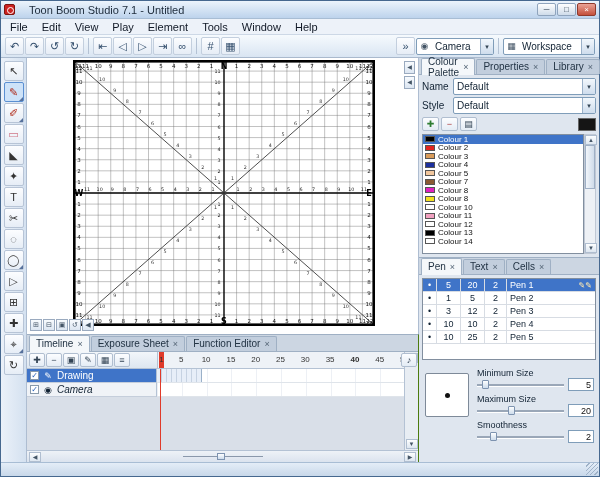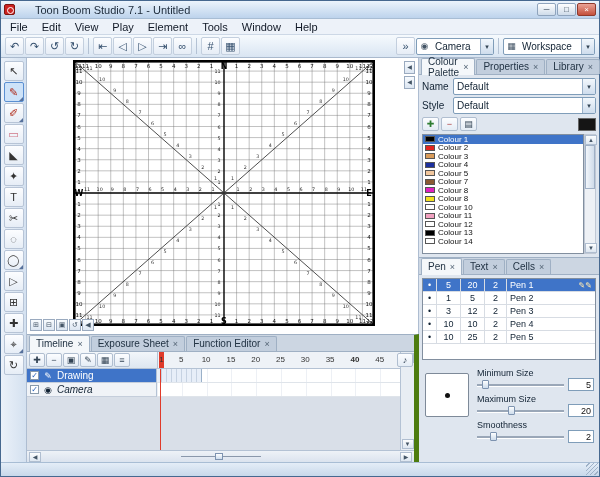--- a/index.html
+++ b/index.html
@@ -2,21 +2,21 @@
 <html><head>
 <meta charset="utf-8">
 <style>
   *{box-sizing:border-box;margin:0;padding:0}
   html,body{width:600px;height:477px;overflow:hidden}
   body{font-family:"Liberation Sans","DejaVu Sans",sans-serif;background:#fff;position:relative}
   button{font-family:inherit;border:none;background:none;cursor:default}
   .window{position:absolute;inset:0;border:1px solid #46688f;background:#cfdeee}
 
   
-  .titlebar{position:absolute;left:0;top:0;right:0;height:18px;background:linear-gradient(#ecf4fc,#bdd3ec);display:flex;align-items:center;padding:0 3px;gap:20px;border-bottom:1px solid #a8bdd4}
+  .titlebar{position:absolute;left:0;top:0;right:0;height:18px;background:linear-gradient(#ecf4fc,#bdd3ec);display:flex;align-items:center;padding:0 3px;gap:14px;border-bottom:1px solid #a8bdd4}
   .app-icon{width:11px;height:11px;background:#cc2222;border:1px solid #7d1510;border-radius:2px;flex:none;position:relative}
   .app-icon:after{content:"";position:absolute;left:2px;top:2px;width:5px;height:5px;border:1px solid #fff;border-radius:50%}
   .title{font-size:11px;color:#1c2a3a;flex:1;white-space:nowrap;overflow:hidden}
   .winbtns{display:flex;gap:1px}
   .wbtn{width:19px;height:13px;font-size:8px;line-height:11px;text-align:center;border:1px solid #8fa4bd;background:linear-gradient(#fefefe,#cfdcea);color:#345;border-radius:2px}
   .wbtn.close{background:linear-gradient(#eba396,#c4503c);color:#fff;border-color:#8f3a2c}
 
   
   .menubar{position:absolute;top:18px;left:0;right:0;height:16px;background:#edf2f9;border-bottom:1px solid #cdd8e6;display:flex;align-items:center;padding-left:2px}
   .menu-item{font-size:11px;padding:1px 7px;color:#101826}
@@ -40,21 +40,21 @@
   .center{position:absolute;left:26px;right:180px;top:0;bottom:0}
   .canvas{position:absolute;left:0;right:0;top:0;height:276px;background:#fff;border-right:1px solid #aebdd1;overflow:hidden}
   .field-svg{position:absolute;left:46px;top:2px}
   svg text{font-family:"DejaVu Sans","Liberation Sans",sans-serif}
   .collapse-btns{position:absolute;right:3px;top:3px;display:flex;flex-direction:column;gap:2px}
   .cbtn{width:11px;height:13px;border:1px solid #9aaabf;background:linear-gradient(#f8fbfe,#dce6f2);font-size:6px;line-height:11px;text-align:center;color:#456}
   .mini-btns{position:absolute;left:3px;bottom:3px;display:flex;gap:1px}
   .mbtn{width:12px;height:12px;border:1px solid #9aaabf;background:linear-gradient(#f8fbfe,#dce6f2);font-size:7px;line-height:10px;text-align:center;color:#456}
 
   
-  .timeline{position:absolute;left:0;right:0;top:276px;bottom:0;background:#22c55e;border-top:1px solid #9fb0c4;border-right:5px solid #4d7c0f}
+  .timeline{position:absolute;left:0;right:0;top:276px;bottom:0;background:#22c55e;border-top:1px solid #9fb0c4;border-right:1px solid #4d7c0f}
   .tabsrow{height:17px;display:flex;align-items:center;padding-left:2px;background:#ccd6e2;border-bottom:1px solid #9fb0c4}
   .tab{display:flex;align-items:center;gap:4px;height:15px;padding:0 6px;font-size:10px;background:#c2cedd;border:1px solid #9fb0c4;border-bottom:none;border-radius:2px 2px 0 0;margin-right:1px;color:#234}
   .tab.active{background:#f4f7fa;height:17px}
   .tab-x{font-size:9px;color:#567}
   .tl-bar{position:absolute;left:0;right:0;top:17px;height:17px;background:linear-gradient(#f2f6fa,#dde6f0);border-bottom:1px solid #b4c2d4}
   .tl-icons{position:absolute;left:2px;top:1px;display:flex;gap:1px}
   .tlbtn{width:16px;height:14px;border:1px solid #b0bed0;border-radius:2px;background:linear-gradient(#fcfdff,#e4ecf5);font-size:9px;line-height:12px;text-align:center;color:#345}
   .tl-bar-right{position:absolute;right:1px;top:1px;display:flex;gap:1px;z-index:3}
   .tl-ruler{position:absolute;left:130px;right:14px;top:0;bottom:0;background:#eef2f7;border-left:1px solid #b4c2d4;overflow:hidden}
   .ruler-num{position:absolute;top:3px;font-size:8px;color:#333;transform:translateX(-50%)}

